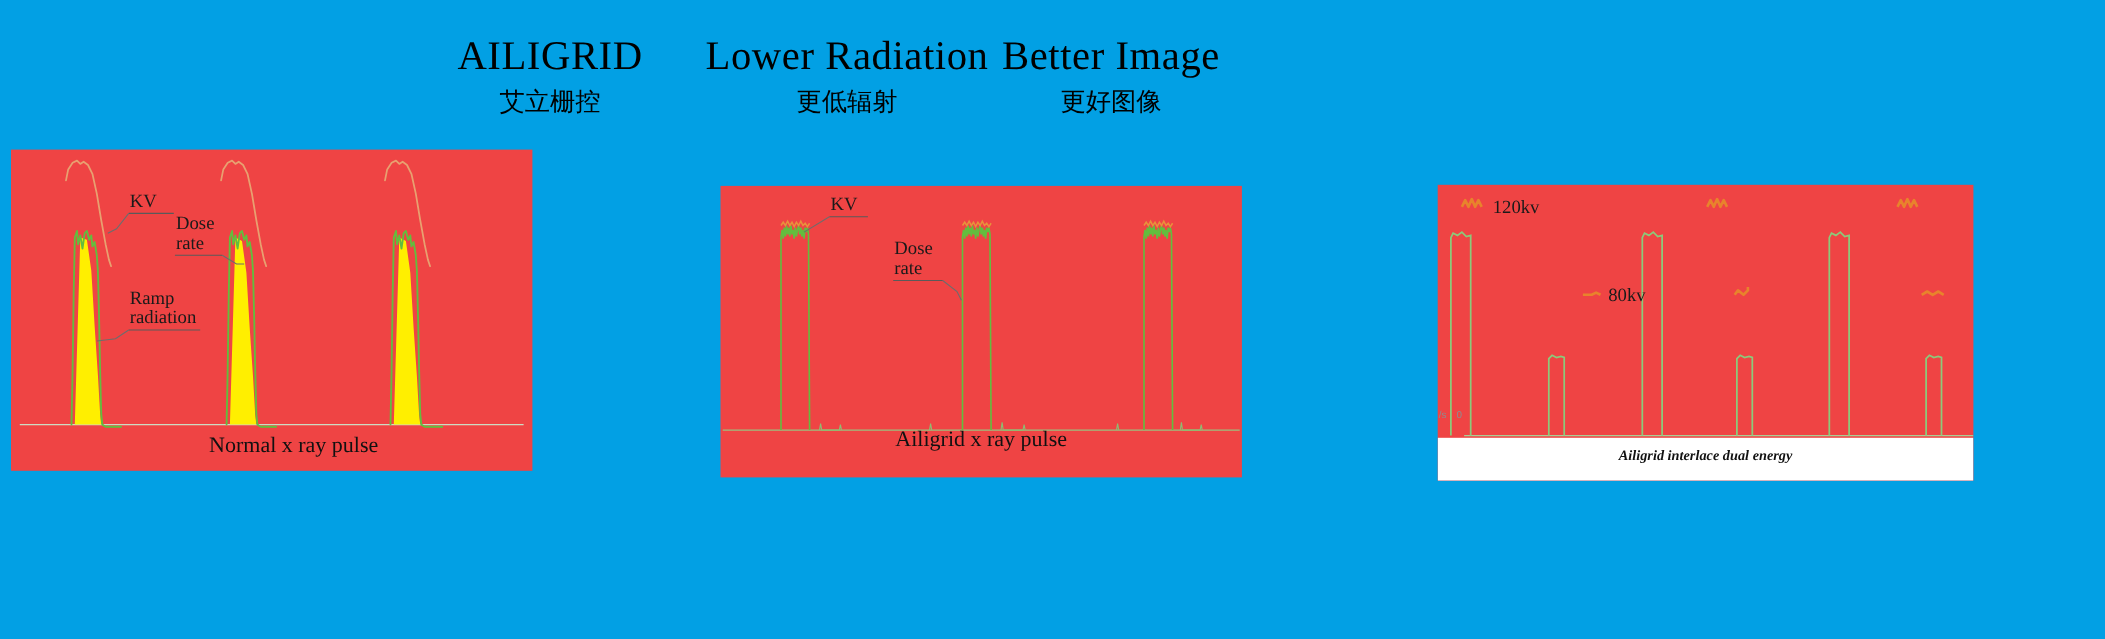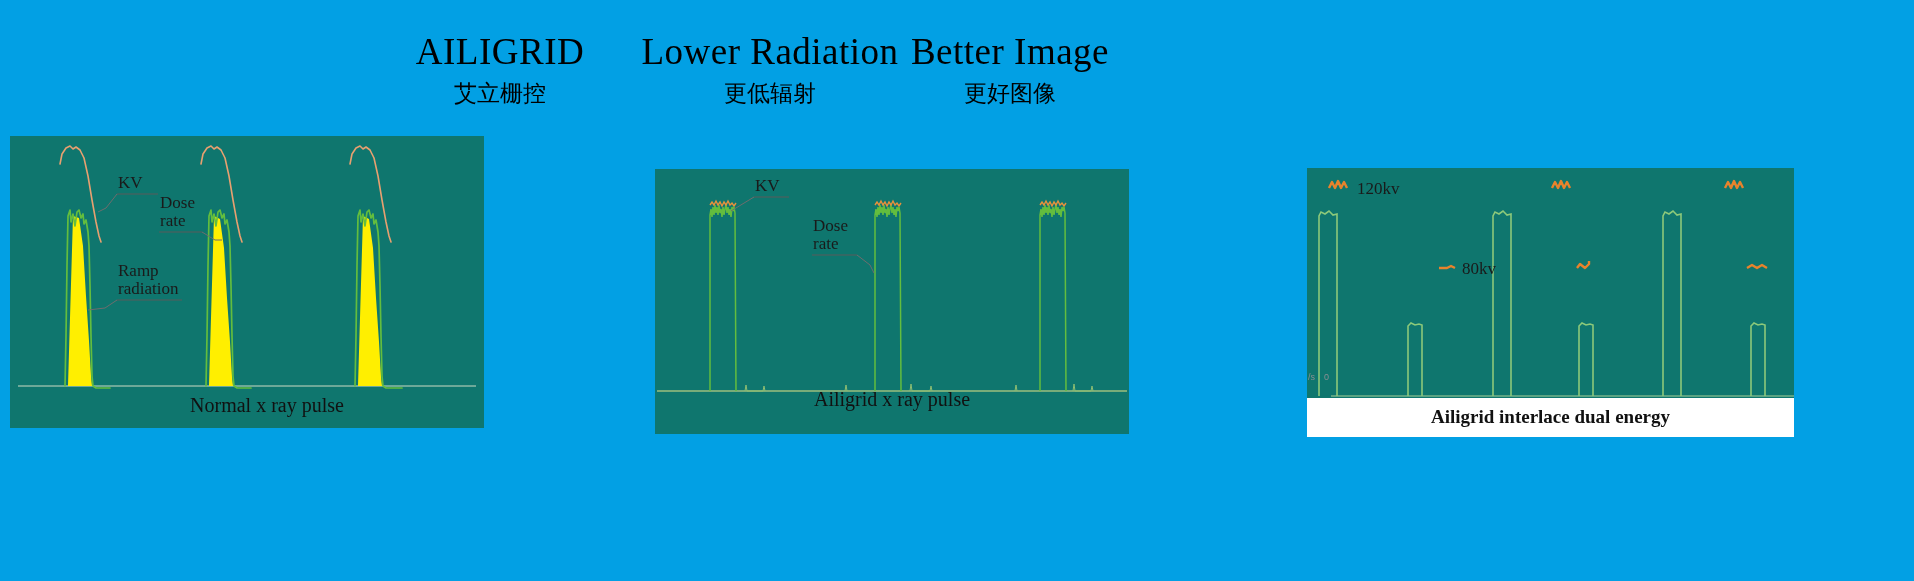--- a/index.html
+++ b/index.html
@@ -43,21 +43,21 @@
     margin-top: 6px;
     white-space: nowrap;
   }
   #hdr-g0 { left: 350px; top: 30px; width: 300px; }
   #hdr-g1 { left: 620px; top: 30px; width: 300px; }
   #hdr-g2 { left: 860px; top: 30px; width: 300px; }
 
   
   .panel {
     position: absolute;
-    background: #0f766e;
+    background: #ef4444;
     box-sizing: border-box;
   }
   #panel-1 { left: 10px;   top: 136px; width: 474px; height: 292px; }
   #panel-2 { left: 655px;  top: 169px; width: 474px; height: 265px; }
   #panel-3 { left: 1307px; top: 168px; width: 487px; height: 269px; }
 
   .plot {
     position: absolute;
     left: 0;
     top: 0;
@@ -70,21 +70,21 @@
     left: 0;
     width: 100%;
     text-align: center;
     color: #111;
     font-family: "Liberation Serif", serif;
     font-size: 20px;
     white-space: nowrap;
   }
   #cap-1 { top: 258px; margin-left: 20px; }
   #cap-2 { top: 219px; font-family: Liberation Serif, serif; }
-  #cap-3 { top: 238px; font-weight: bold; font-size: 19px; }
+  #cap-3 { top: 238px; font-weight: bold; font-size: 13px; font-style: italic; }
 
   
   .annot {
     font-family: "Liberation Serif", serif;
     font-size: 17px;
     fill: #1a1a1a;
   }
   .axis-txt {
     font-family: "Liberation Sans", sans-serif;
     font-size: 9px;

